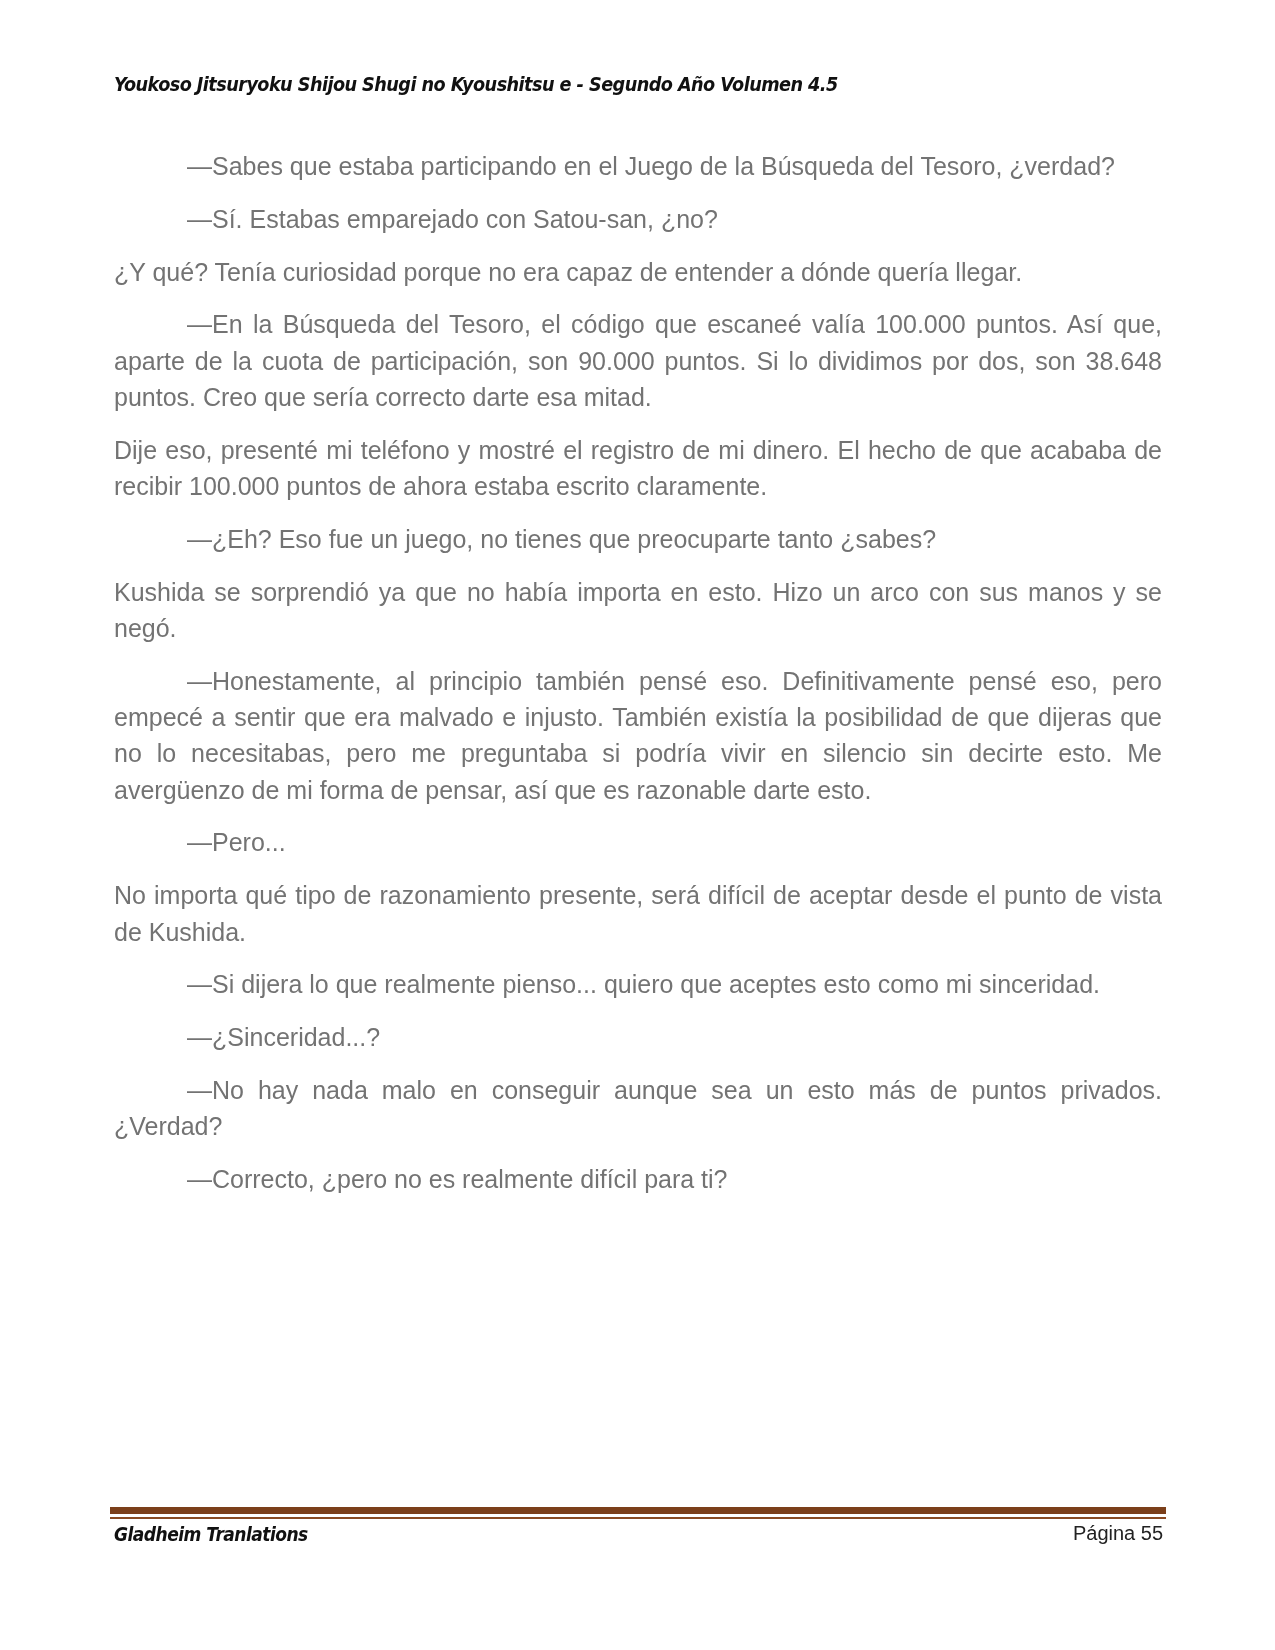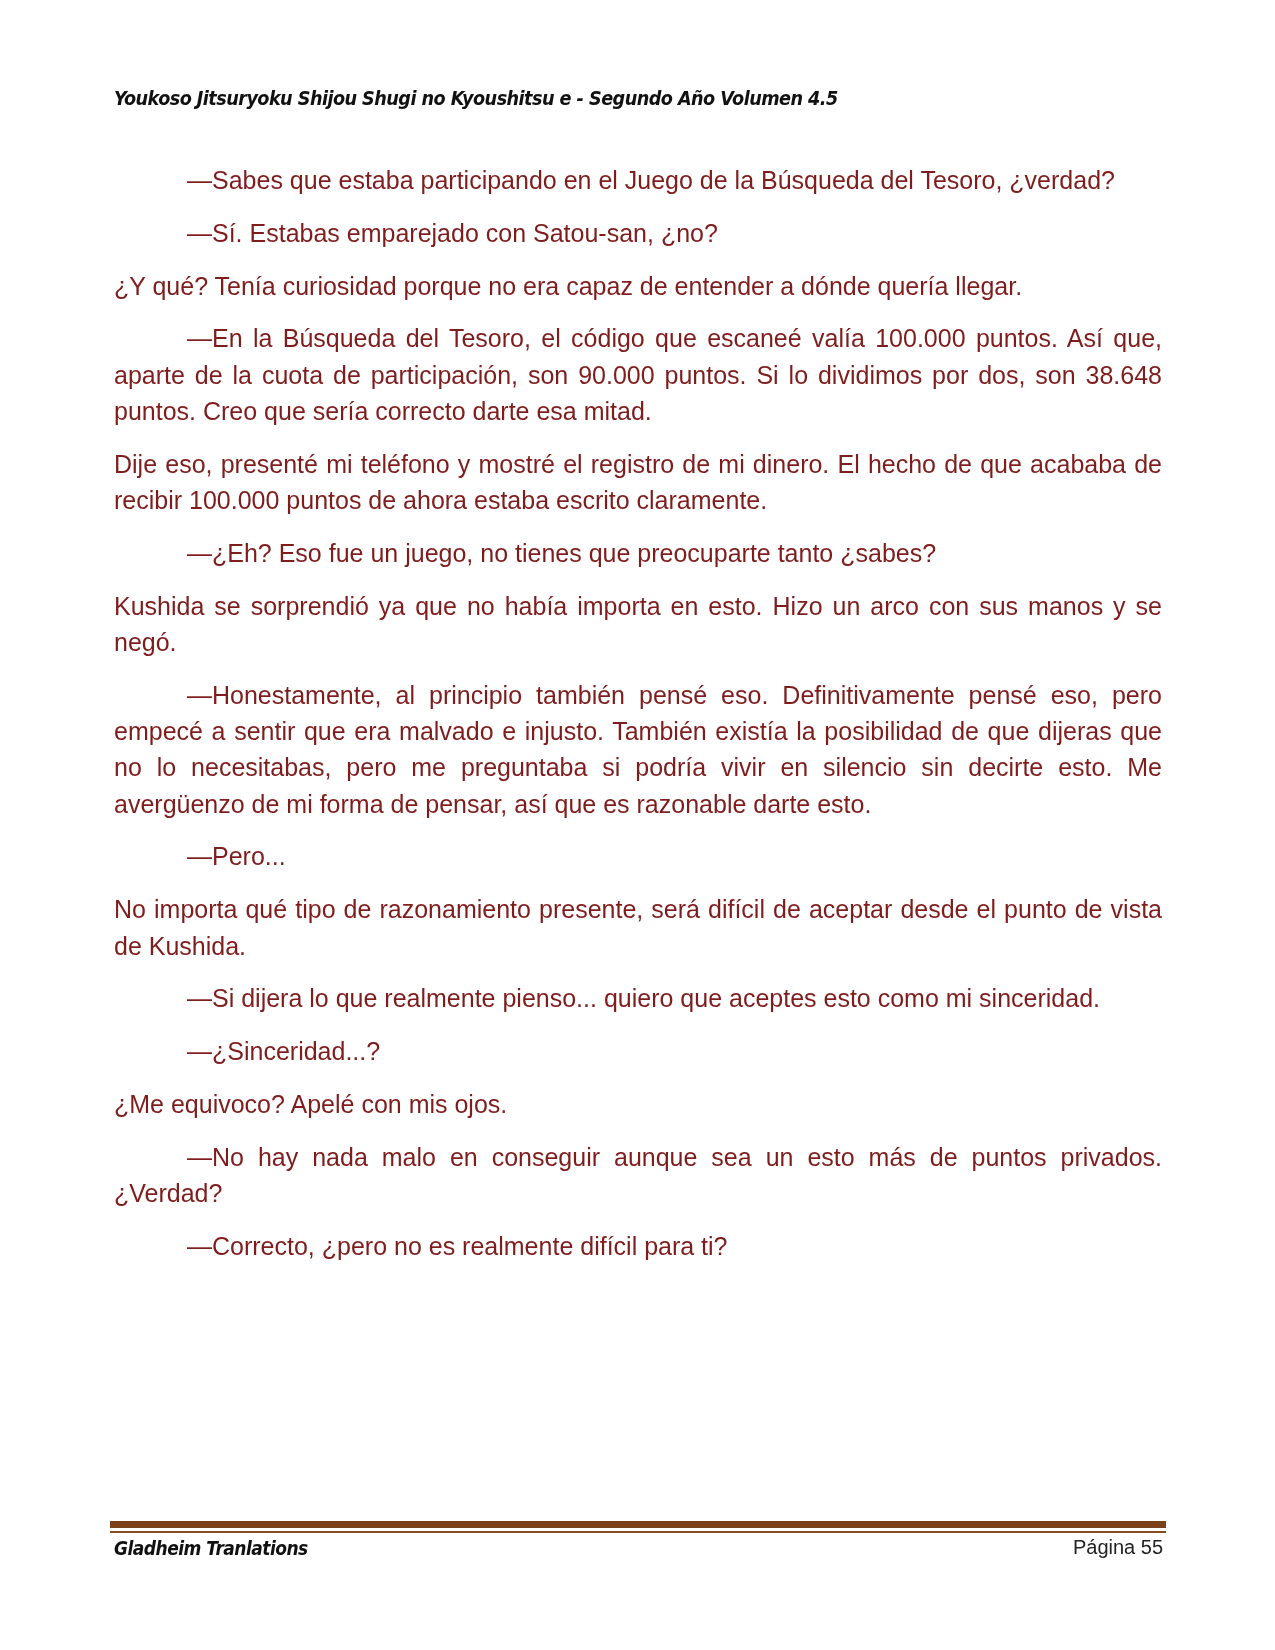--- a/index.html
+++ b/index.html
@@ -1,27 +1,27 @@
 <!DOCTYPE html>
 <html><head>
 <meta charset="utf-8">
 <style>
   html, body { margin: 0; padding: 0; background: #ffffff; }
   body { width: 1275px; height: 1650px; position: relative; overflow: hidden; }
-  .page { position: absolute; left: 0; top: 14px; width: 1275px; height: 1254px; background: #fff; }
+  .page { position: absolute; left: 0; top: 0; width: 1275px; height: 1254px; background: #fff; }
   .header-title {
     position: absolute; left: 114px; top: 73px;
     font-family: "DejaVu Sans", sans-serif; font-weight: bold; font-style: italic;
     font-size: 19px; color: #111; letter-spacing: -0.6px;
     transform: scaleX(0.93); transform-origin: left top;
   }
   .body-text {
     position: absolute; left: 114px; top: 148px; width: 1048px;
     font-family: "Liberation Sans", sans-serif; font-size: 25px; line-height: 36.3px;
-    color: #7f1d1d;
+    color: #737373;
   }
   .para { margin: 0 0 16.5px 0; text-align: justify; }
   .para.indent { text-indent: 73px; }
   .footer-rule { position: absolute; left: 110px; width: 1056px; }
   .rule-thick { top: 1507px; height: 7px; background: #7b3f1a; }
   .rule-thin { top: 1517px; height: 2px; background: #8a4a22; }
   .footer-left {
     position: absolute; left: 114px; top: 1523px;
     font-family: "DejaVu Sans", sans-serif; font-weight: bold; font-style: italic;
     font-size: 19px; color: #111; letter-spacing: -0.6px;
@@ -44,21 +44,20 @@
     <p class="para">¿Y qué? Tenía curiosidad porque no era capaz de entender a dónde quería llegar.</p>
     <p class="para indent">—En la Búsqueda del Tesoro, el código que escaneé valía 100.000 puntos. Así que, aparte de la cuota de participación, son 90.000 puntos. Si lo dividimos por dos, son 38.648 puntos. Creo que sería correcto darte esa mitad.</p>
     <p class="para">Dije eso, presenté mi teléfono y mostré el registro de mi dinero. El hecho de que acababa de recibir 100.000 puntos de ahora estaba escrito claramente.</p>
     <p class="para indent">—¿Eh? Eso fue un juego, no tienes que preocuparte tanto ¿sabes?</p>
     <p class="para">Kushida se sorprendió ya que no había importa en esto. Hizo un arco con sus manos y se negó.</p>
     <p class="para indent">—Honestamente, al principio también pensé eso. Definitivamente pensé eso, pero empecé a sentir que era malvado e injusto. También existía la posibilidad de que dijeras que no lo necesitabas, pero me preguntaba si podría vivir en silencio sin decirte esto. Me avergüenzo de mi forma de pensar, así que es razonable darte esto.</p>
     <p class="para indent">—Pero...</p>
     <p class="para">No importa qué tipo de razonamiento presente, será difícil de aceptar desde el punto de vista de Kushida.</p>
     <p class="para indent">—Si dijera lo que realmente pienso... quiero que aceptes esto como mi sinceridad.</p>
     <p class="para indent">—¿Sinceridad...?</p>
-    <p class="para">¿Me equivoco? Apelé con mis ojos.</p>
     <p class="para indent">—No hay nada malo en conseguir aunque sea un esto más de puntos privados. ¿Verdad?</p>
     <p class="para indent">—Correcto, ¿pero no es realmente difícil para ti?</p>
   </div>
 
   <div class="footer-rule rule-thick"></div>
   <div class="footer-rule rule-thin"></div>
   <div class="footer-left">Gladheim Tranlations</div>
   <div class="footer-right">Página 55</div>
 </div>
 

